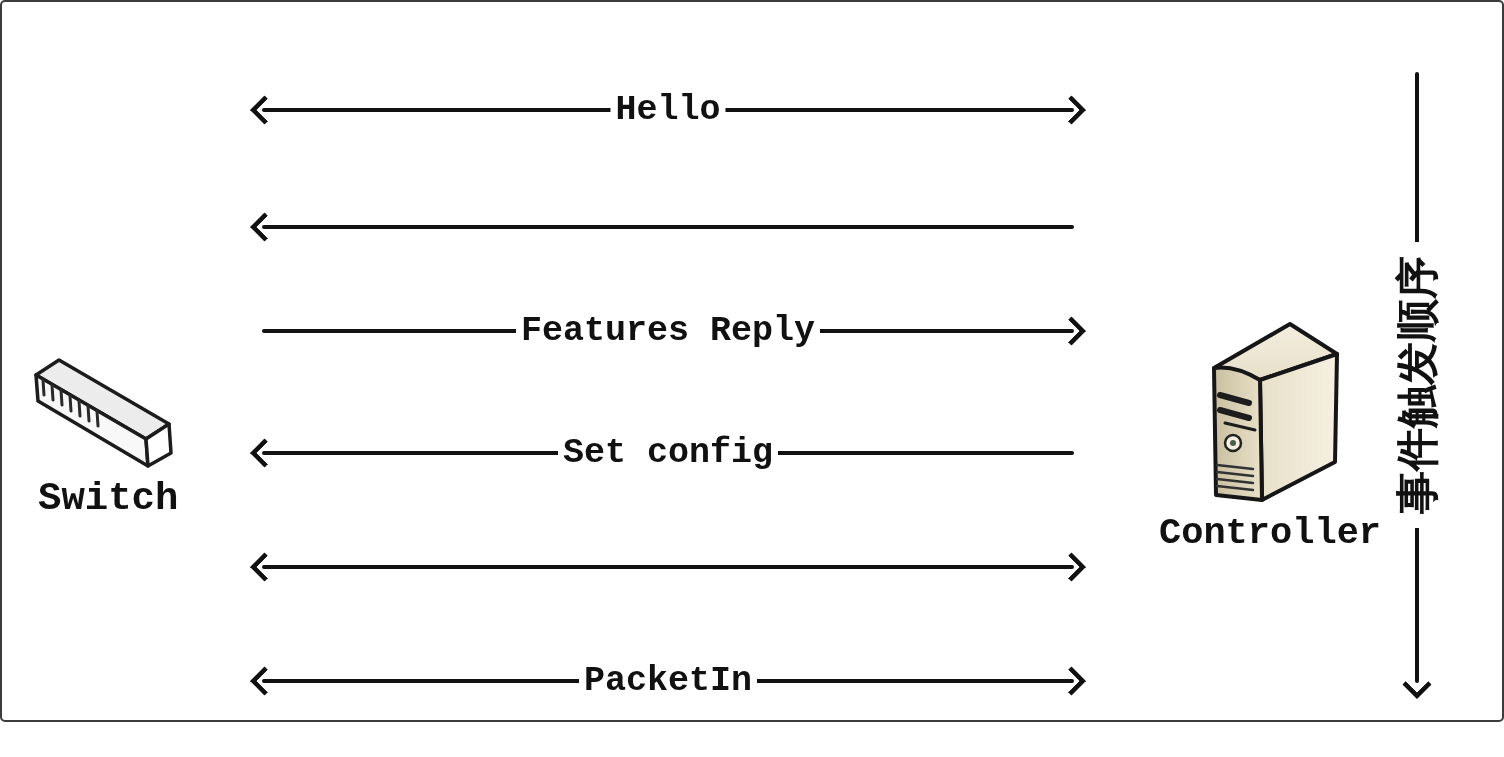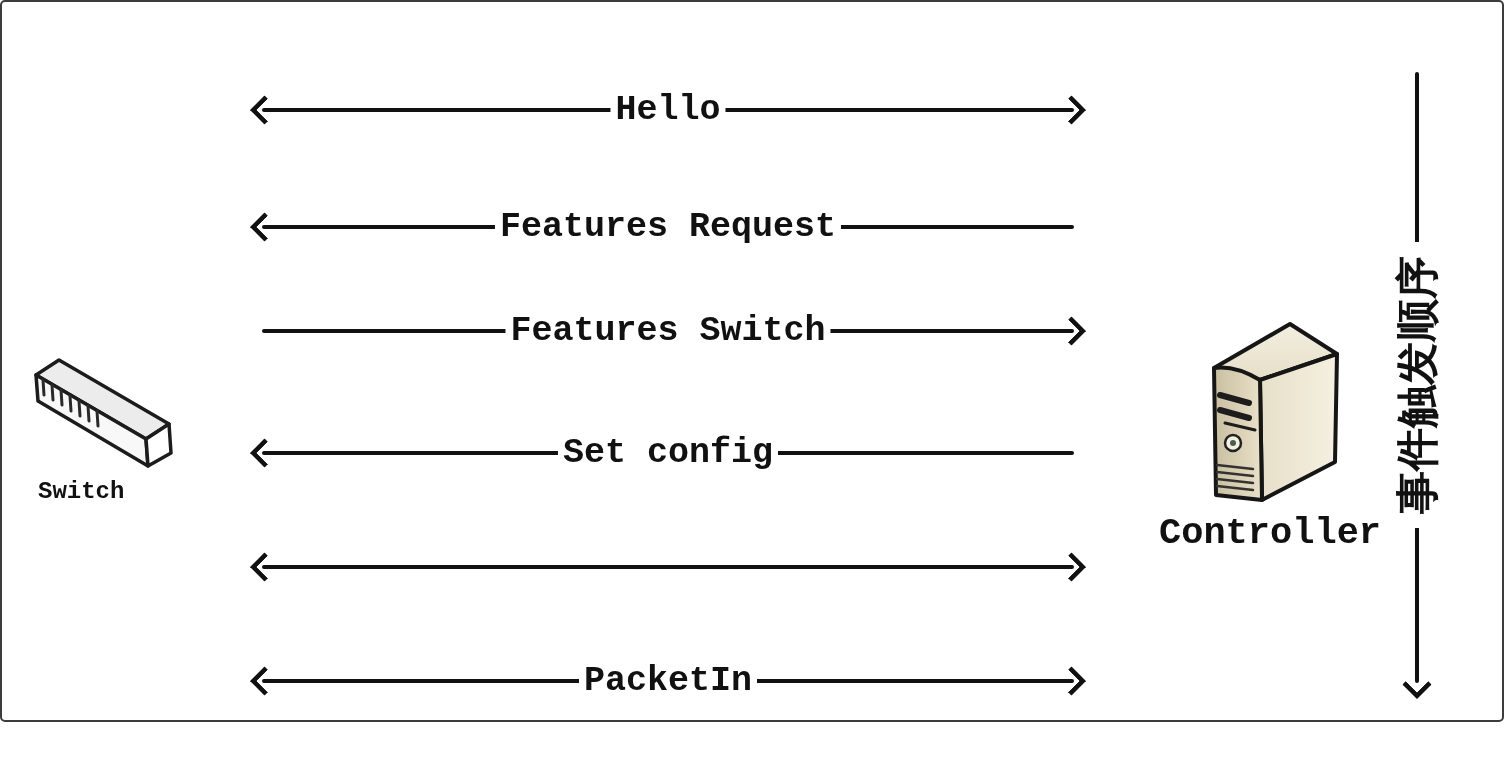--- a/index.html
+++ b/index.html
@@ -30,21 +30,21 @@
   .msg-label{
     position:absolute;left:50%;top:50%;
     transform:translate(-50%,-50%);
     background:#fff;padding:0 5px;
     font-size:35px;font-weight:bold;white-space:nowrap;line-height:1.15;
   }
   
   .node-label{
     position:absolute;font-weight:bold;white-space:nowrap;line-height:1;
   }
-  .switch-label{left:36px;top:478px;font-size:24px;}
+  .switch-label{left:36px;top:478px;font-size:39px;}
   .controller-label{left:1157px;top:513px;font-size:37px;}
   
   .icon{position:absolute;}
   .switch-icon{left:25px;top:352px;}
   .controller-icon{left:1185px;top:315px;}
   
   .timeline{position:absolute;left:1399px;top:70px;width:32px;height:625px;}
   .timeline .vline{
     position:absolute;left:50%;width:4px;margin-left:-2px;top:0;bottom:14px;
     background:#111;border-radius:2px;
@@ -71,28 +71,27 @@
     <span class="chev chev-left"></span>
     <div class="line"></div>
     <span class="chev chev-right"></span>
     <span class="msg-label">Hello</span>
   </div>
 
   <div class="msg dir-left" style="top:203px">
     <span class="chev chev-left"></span>
     <div class="line"></div>
 
-    <span class="msg-label">Features Request</span>
   </div>
 
   <div class="msg dir-right" style="top:307px">
 
     <div class="line"></div>
     <span class="chev chev-right"></span>
-    <span class="msg-label">Features Switch</span>
+    <span class="msg-label">Features Reply</span>
   </div>
 
   <div class="msg dir-left" style="top:429px">
     <span class="chev chev-left"></span>
     <div class="line"></div>
 
     <span class="msg-label">Set config</span>
   </div>
 
   <div class="msg dir-both" style="top:543px">

